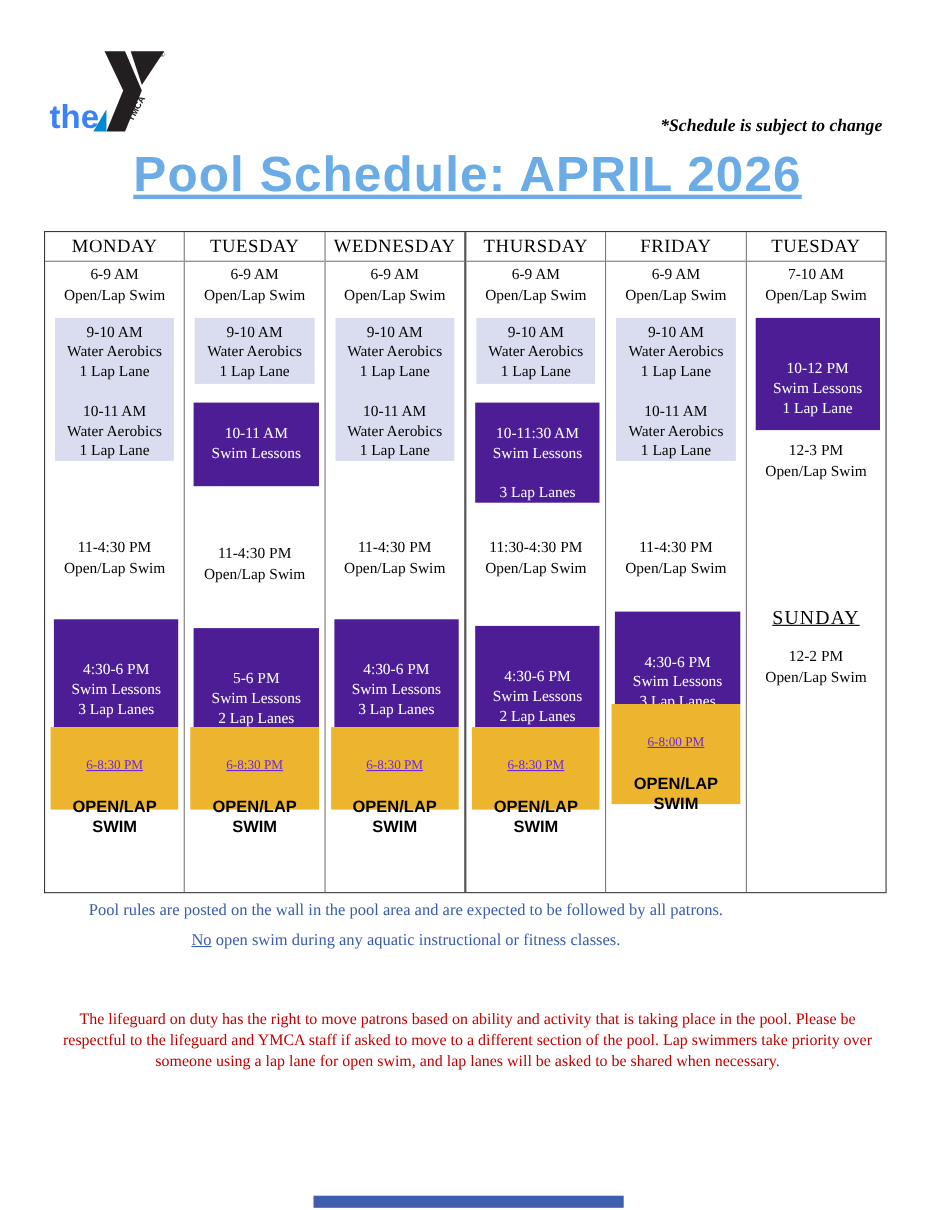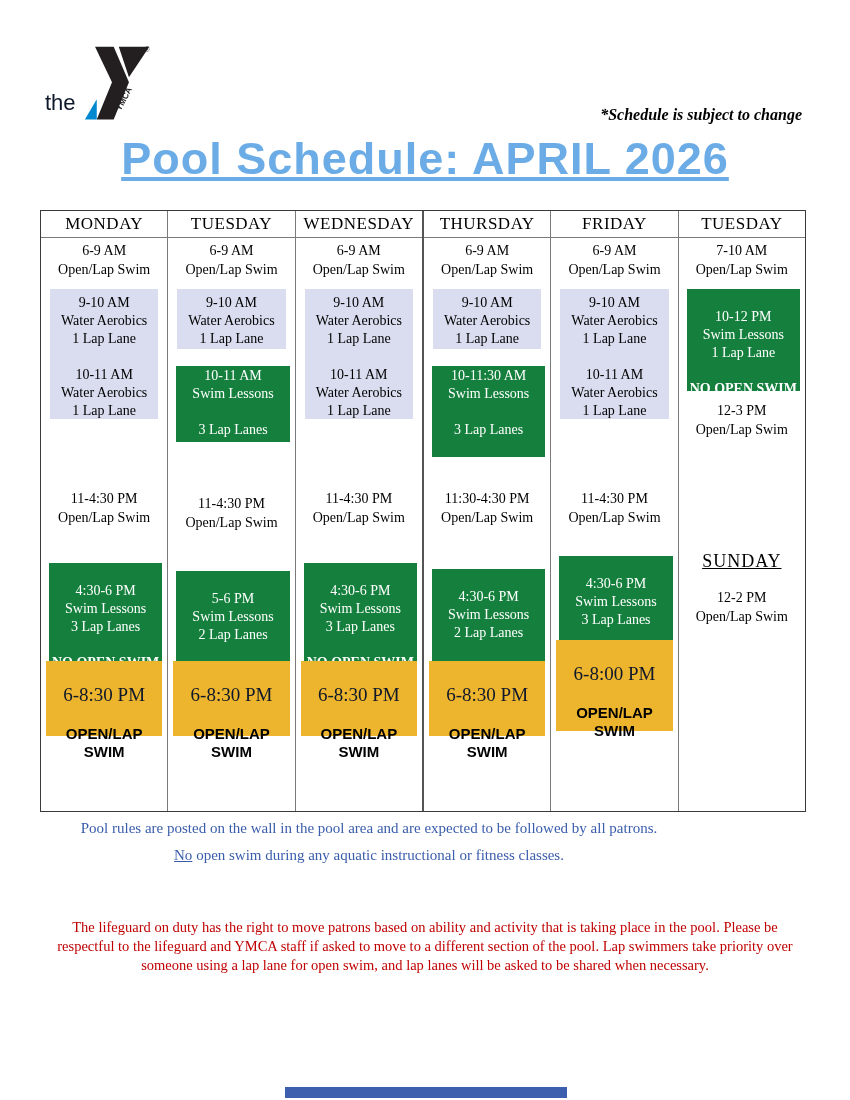--- a/index.html
+++ b/index.html
@@ -2,21 +2,21 @@
 <html><head>
 <meta charset="utf-8">
 <style>
   html,body{margin:0;padding:0;background:#ffffff;}
   .page{position:relative;width:850px;height:1100px;background:#fff;overflow:hidden;
         font-family:"Liberation Serif", serif;color:#000;}
 
   
   .logo{position:absolute;left:45px;top:42px;width:110px;height:100px;}
   .logo-the{position:absolute;left:0;top:48px;font-family:"Liberation Sans",sans-serif;
-            font-weight:normal;font-size:22px;color:#0f172a;}
+            font-weight:bold;font-size:30px;color:#3b82f6;}
   .logo-svg{position:absolute;left:28px;top:0;}
 
   
   .disclaimer{position:absolute;right:48px;top:106px;font-style:italic;font-weight:600;
               font-size:16px;color:#000;}
   .title{position:absolute;left:0;top:133px;width:850px;margin:0;text-align:center;
          font-family:"Liberation Sans",sans-serif;font-weight:800;font-size:45px;
          letter-spacing:1px;color:#6bace6;text-decoration:underline;}
 
   
@@ -26,24 +26,24 @@
   .col:last-child{border-right:none;}
   .col.thick{border-right:2px solid #555;}
   .day-header{position:absolute;left:0;right:0;top:0;height:26px;line-height:26px;
               text-align:center;font-size:17px;letter-spacing:0.5px;
               border-bottom:1px solid #7a7a7a;}
   .cell{position:absolute;left:0;right:0;text-align:center;font-size:14px;
         line-height:19px;white-space:pre-line;}
   .block{position:absolute;box-sizing:border-box;text-align:center;font-size:14px;
          line-height:18px;white-space:pre-line;}
   .lav{left:9px;right:9px;background:#d9ddef;padding-top:5px;}
-  .blu{left:8px;right:5px;background:#15803d;color:#ffffff;padding-top:1px;}
+  .blu{left:8px;right:5px;background:#4c1d95;color:#ffffff;padding-top:20px;}
   .blu .bold-line{font-weight:bold;}
   .gold{left:5px;right:5px;background:#edb52d;padding-top:6px;}
-  .gold .gold-time{color:#0f172a;font-size:19px;line-height:20px;}
+  .gold .gold-time{color:#6d28d9;font-size:12px;line-height:20px;text-decoration:underline;}
   .gold .gold-label{font-family:"Liberation Sans",sans-serif;font-weight:bold;
                     font-size:15px;color:#000;margin-top:2px;}
   .sunday-h{position:absolute;left:0;right:0;text-align:center;font-size:18px;
             letter-spacing:1px;text-decoration:underline;}
   .note{position:absolute;left:3px;right:3px;background:#ffff00;color:#26408b;
         font-style:italic;font-size:11px;line-height:15px;text-align:left;
         padding:6px 2px 4px 5px;box-sizing:border-box;white-space:pre-line;}
 
   
   .pool-rules{position:absolute;left:0;top:815px;width:738px;text-align:center;

